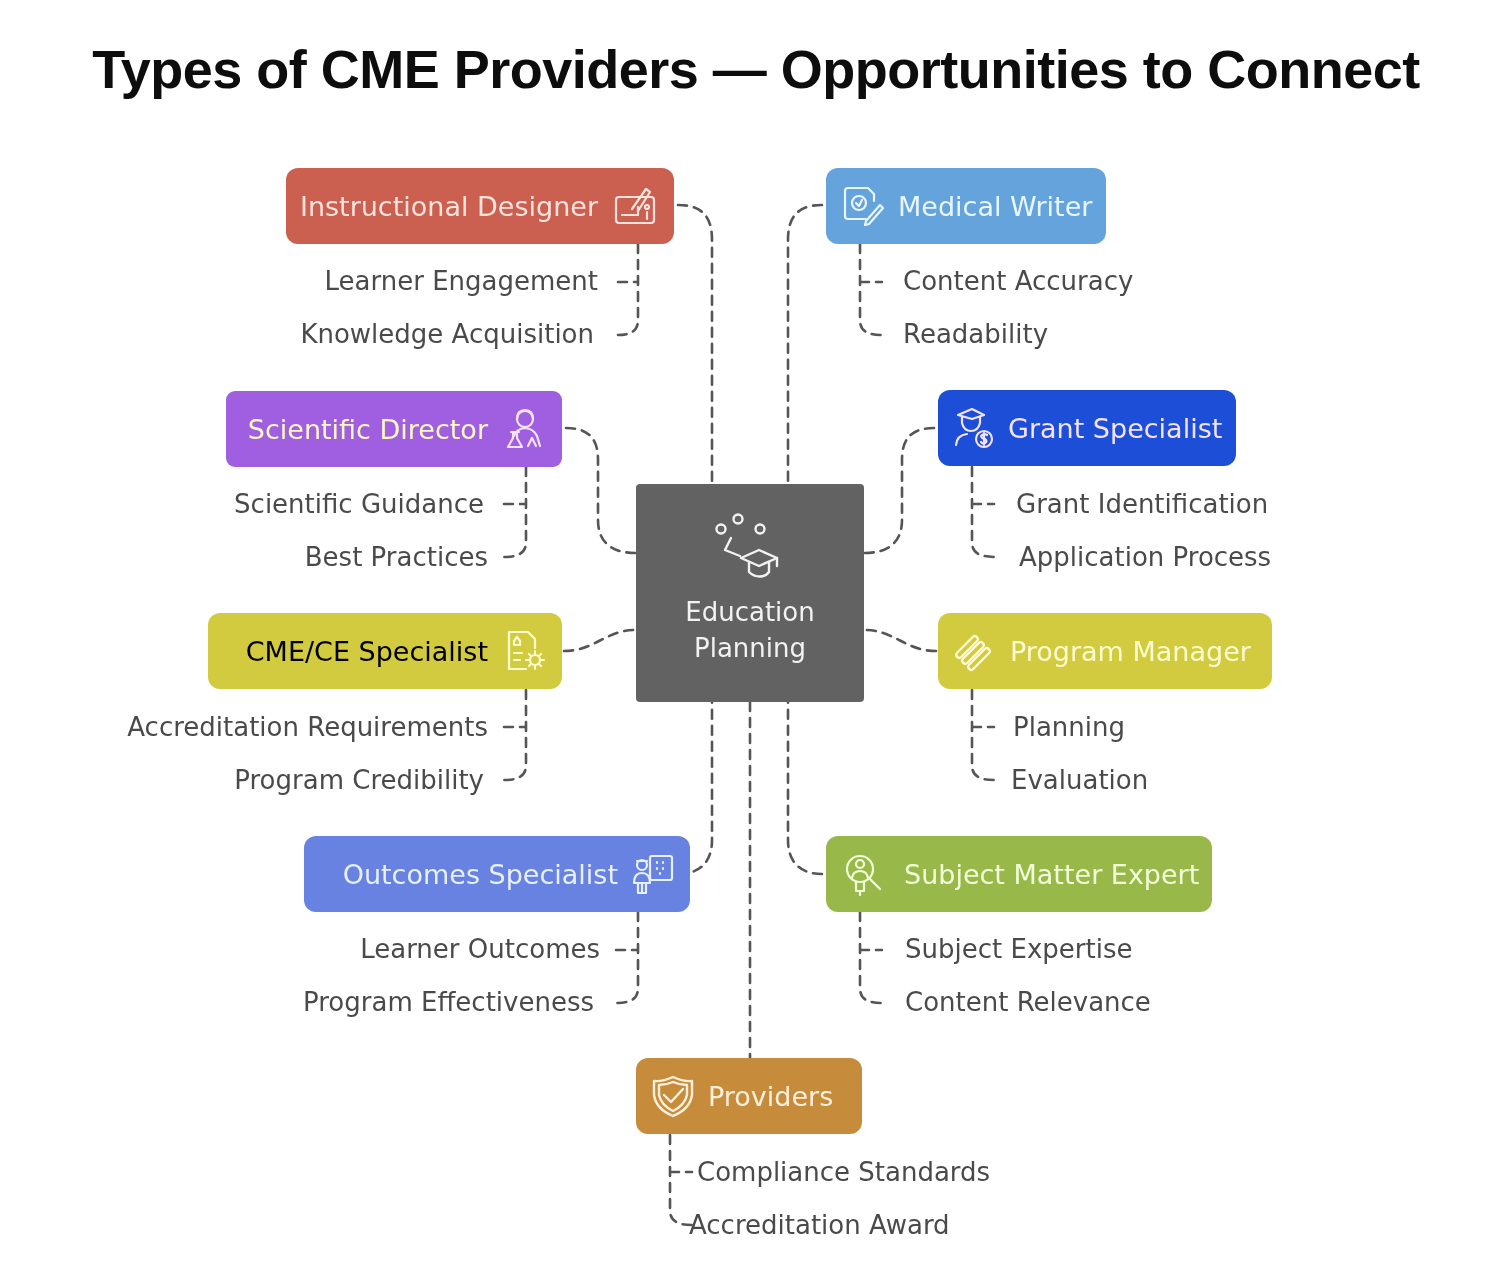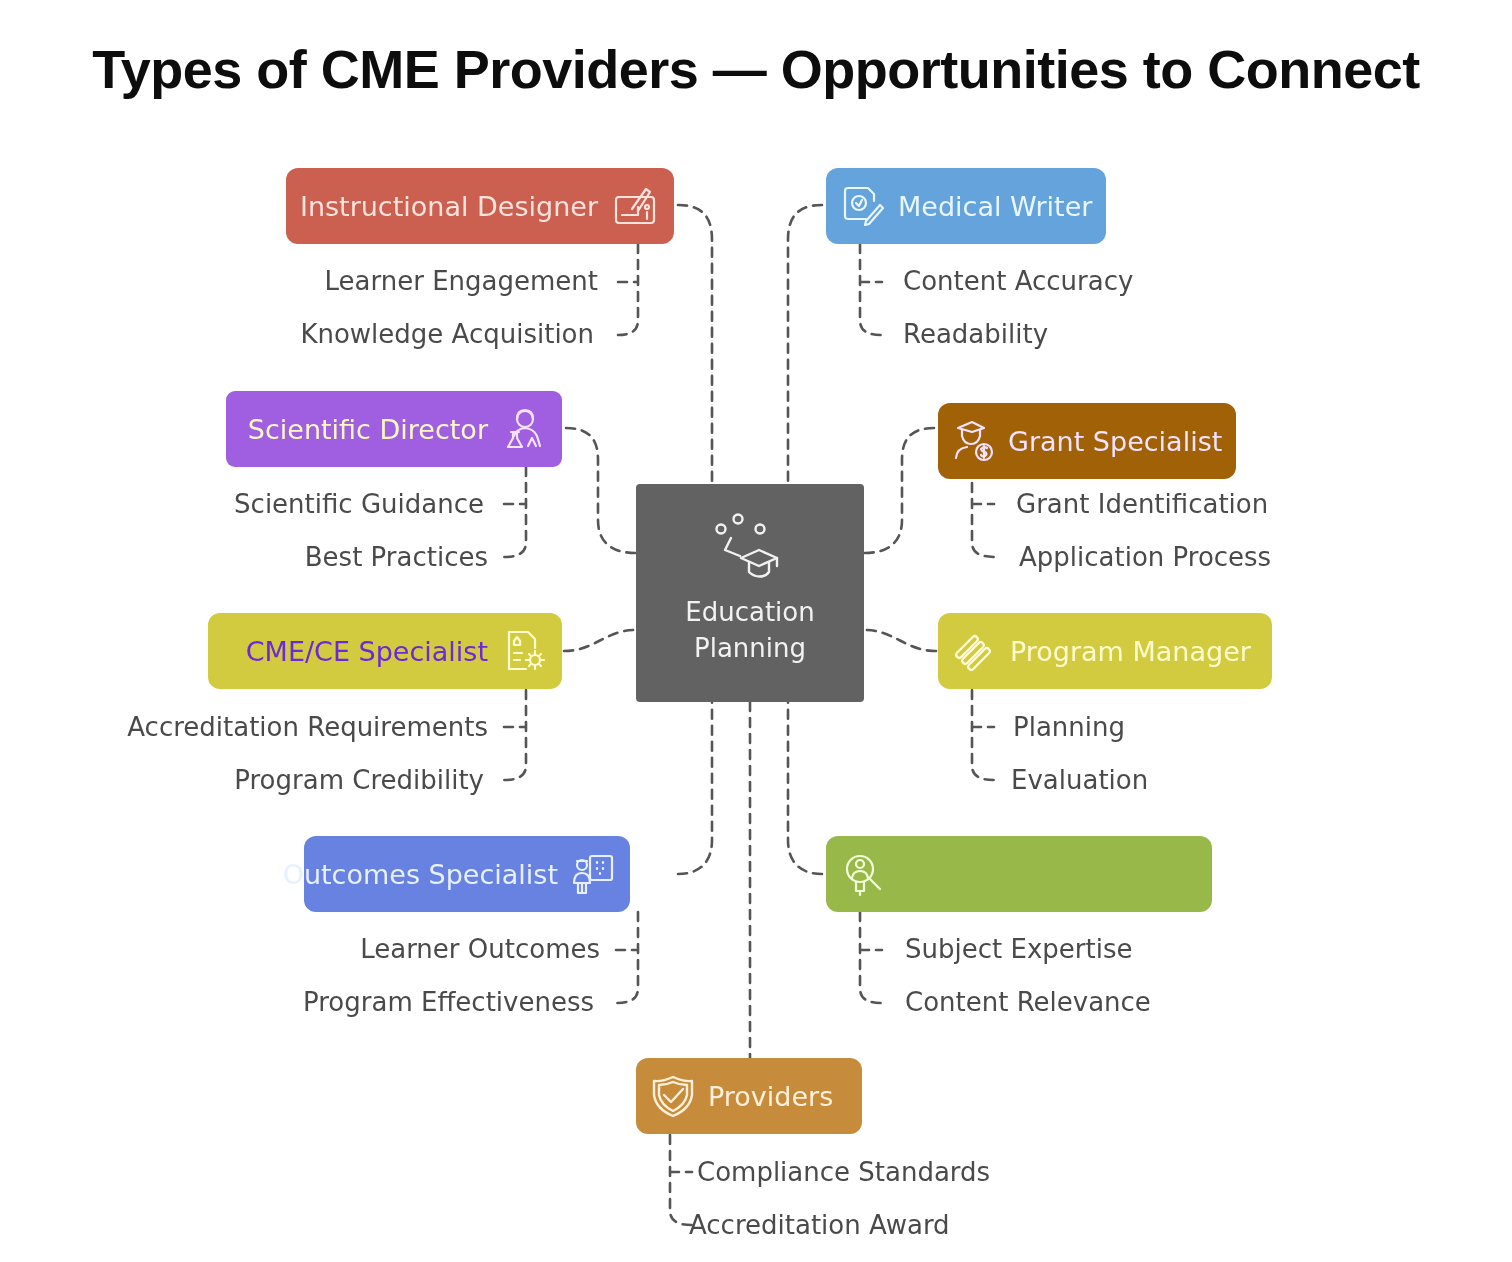--- a/index.html
+++ b/index.html
@@ -102,38 +102,38 @@
           <path d="M12,30 Q14,23 23,22 Q32,23 35,30 L38,40"></path>
           <path d="M9,26 L17,26 M11,26 L11,32 L6,41 L20,41 L15,32 L15,26"></path>
           <path d="M26,40 L30,32 L34,40"></path>
     </g>
       </svg>
   </span>
 </div>
 <div class="sub" style="right:1028px; top:491px;">Scientific Guidance</div>
 <div class="sub" style="right:1024px; top:544px;">Best Practices</div>
 
-<div class="node" style="left: 938px; top: 403px; width: 298px; padding-left: 12px; background: #a16207; color: rgb(245, 226, 255);">
+<div class="node" style="left: 938px; top: 390px; width: 298px; padding-left: 12px; background: #1d4ed8; color: rgb(245, 226, 255);">
   <span class="icon">
     <svg viewBox="0 0 46 46">
         <g fill="none" stroke="#f5e2ff" stroke-width="2.2" stroke-linecap="round" stroke-linejoin="round">
       <path d="M8,10 L22,4 L34,10 L22,14 Z"></path>
           <path d="M12,12 L12,18 Q14,26 21,26 Q28,26 30,18 L30,12"></path>
           <path d="M6,40 Q7,30 17,29"></path>
           <circle cx="34" cy="34" r="8"></circle>
           <path d="M37,30 Q34,28 31,31 Q32,34 35,34 Q38,36 35,38 Q32,39 31,37 M34,28 L34,40"></path>
     </g>
       </svg>
   </span>
   <span class="label" style="margin-left:12px;">Grant Specialist</span>
 </div>
 <div class="sub" style="left:1016px; top:491px;">Grant Identification</div>
 <div class="sub" style="left:1019px; top:544px;">Application Process</div>
 
-<div class="node" style="left: 208px; top: 613px; width: 354px; justify-content: flex-end; padding-right: 14px; background: rgb(211, 203, 63); color: #6d28d9;">
+<div class="node" style="left: 208px; top: 613px; width: 354px; justify-content: flex-end; padding-right: 14px; background: rgb(211, 203, 63); color: #000000;">
   <span class="label" style="margin-right:14px;">CME/CE Specialist</span>
   <span class="icon">
     <svg viewBox="0 0 46 46">
         <g fill="none" stroke="#fffbd0" stroke-width="2.2" stroke-linecap="round" stroke-linejoin="round">
       <path d="M24,41 L7,41 L7,4 L26,4 L33,11 L33,20"></path>
           <path d="M12,13 L15,9 L18,13 L18,17 L12,17 Z"></path>
           <path d="M12,25 L20,25 M12,32 L18,32"></path>
           <circle cx="33" cy="32" r="5"></circle>
           <path d="M33,23 L33,26 M33,38 L33,41 M24,32 L27,32 M39,32 L42,32 M27,26 L29,28 M37,36 L39,38 M27,38 L29,36 M37,28 L39,26"></path>
     </g>
@@ -151,21 +151,21 @@
       <rect x="9" y="22" width="28" height="6" rx="3" transform="rotate(-45 23 25)"></rect>
       <rect x="15" y="28" width="28" height="6" rx="3" transform="rotate(-45 29 31)"></rect>
     </g>
       </svg>
   </span>
   <span class="label" style="margin-left:14px;">Program Manager</span>
 </div>
 <div class="sub" style="left:1013px; top:714px;">Planning</div>
 <div class="sub" style="left:1011px; top:767px;">Evaluation</div>
 
-<div class="node" style="left: 304px; top: 836px; width: 326px; justify-content: flex-end; padding-right: 14px; background: rgb(104, 130, 226); color: rgb(230, 240, 255);">
+<div class="node" style="left: 304px; top: 836px; width: 386px; justify-content: flex-end; padding-right: 14px; background: rgb(104, 130, 226); color: rgb(230, 240, 255);">
   <span class="label" style="margin-right:12px;">Outcomes Specialist</span>
   <span class="icon">
     <svg viewBox="0 0 46 46">
         <g fill="none" stroke="#e6f0ff" stroke-width="2.2" stroke-linecap="round" stroke-linejoin="round">
       <rect x="20" y="5" width="22" height="24" rx="2"></rect>
           <path d="M27,11 L27,12 M33,11 L33,12 M27,17 L27,18 M33,17 L33,18 M30,22 L30,23"></path>
           <circle cx="12" cy="14" r="5"></circle>
           <path d="M7,10 L17,10"></path>
           <path d="M4,32 Q4,22 12,22 Q20,22 20,32 L4,32"></path>
           <path d="M8,32 L8,42 L16,42 L16,32 M12,32 L12,42"></path>
@@ -181,20 +181,21 @@
     <svg viewBox="0 0 46 46">
         <g fill="none" stroke="#f3ffd8" stroke-width="2.2" stroke-linecap="round" stroke-linejoin="round">
       <circle cx="20" cy="18" r="13"></circle>
           <circle cx="20" cy="13" r="4"></circle>
           <path d="M12,27 Q13,20 20,20 Q27,20 28,27"></path>
           <path d="M29,27 L40,38"></path>
           <path d="M16,31 L16,40 L24,40 L24,31 M20,40 L20,44"></path>
     </g>
       </svg>
   </span>
+  <span class="label" style="margin-left:18px;">Subject Matter Expert</span>
 </div>
 <div class="sub" style="left:905px; top:936px;">Subject Expertise</div>
 <div class="sub" style="left:905px; top:989px;">Content Relevance</div>
 
 <div class="node" style="left: 636px; top: 1058px; width: 226px; padding-left: 14px; background: rgb(199, 140, 59); color: rgb(255, 240, 220);">
   <span class="icon">
     <svg viewBox="0 0 46 46">
         <g fill="none" stroke="#fff0dc" stroke-width="2.4" stroke-linecap="round" stroke-linejoin="round">
       <path d="M23,4 Q34,9 42,8 L42,22 Q40,36 23,43 Q6,36 4,22 L4,8 Q12,9 23,4 Z"></path>
           <path d="M9,12 Q16,12 23,9 Q30,12 37,12 L37,22 Q35,32 23,38 Q11,32 9,22 Z"></path>

